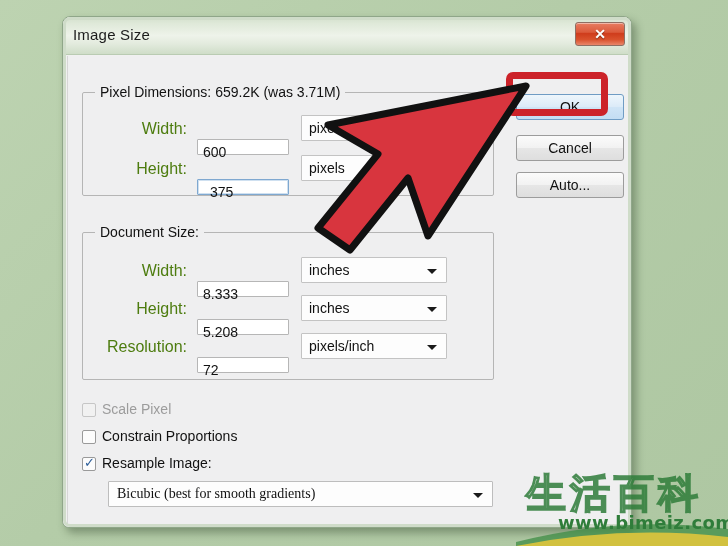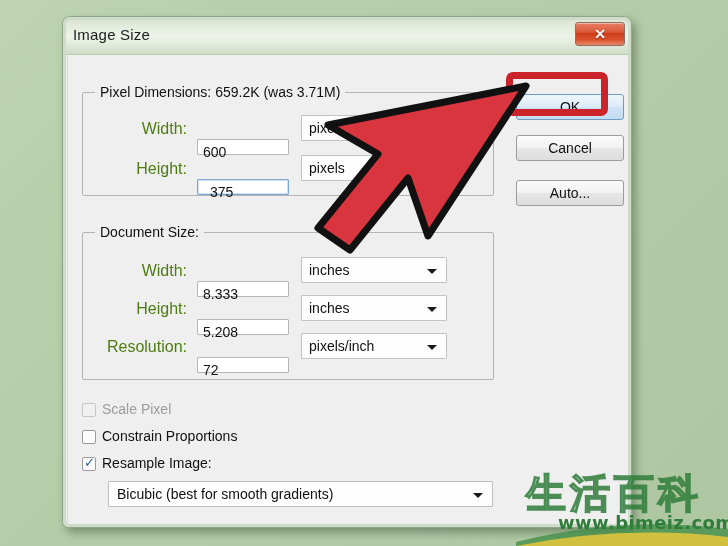--- a/index.html
+++ b/index.html
@@ -248,20 +248,21 @@
     width: 385px;
     height: 26px;
     background: #fdfdfd;
     border: 1px solid #bdbdbd;
     border-radius: 1px;
     box-sizing: border-box;
     font-size: 14px;
     color: #111;
     padding-left: 8px;
     line-height: 24px;
+    font-family: Liberation Serif, serif;
   }
 
   
   .dlg-button {
     position: absolute;
     left: 448px;
     width: 108px;
     height: 26px;
     border: 1px solid #9c9c9c;
     border-radius: 3px;
@@ -272,21 +273,21 @@
     text-align: center;
     line-height: 24px;
     cursor: pointer;
   }
   #ok-button {
     top: 38px;
     background: linear-gradient(to bottom, #eef6fc 0%, #dcebf8 48%, #cfe4f6 52%, #c3ddf3 100%);
     border: 1px solid #6f9cc4;
   }
   #cancel-button { top: 79px; }
-  #auto-button { top: 124px; }
+  #auto-button { top: 116px; }
 
   
   #ok-highlight {
     position: absolute;
     left: 506px;
     top: 72px;
     width: 102px;
     height: 44px;
     border: 7px solid #cc2229;
     border-radius: 7px;

